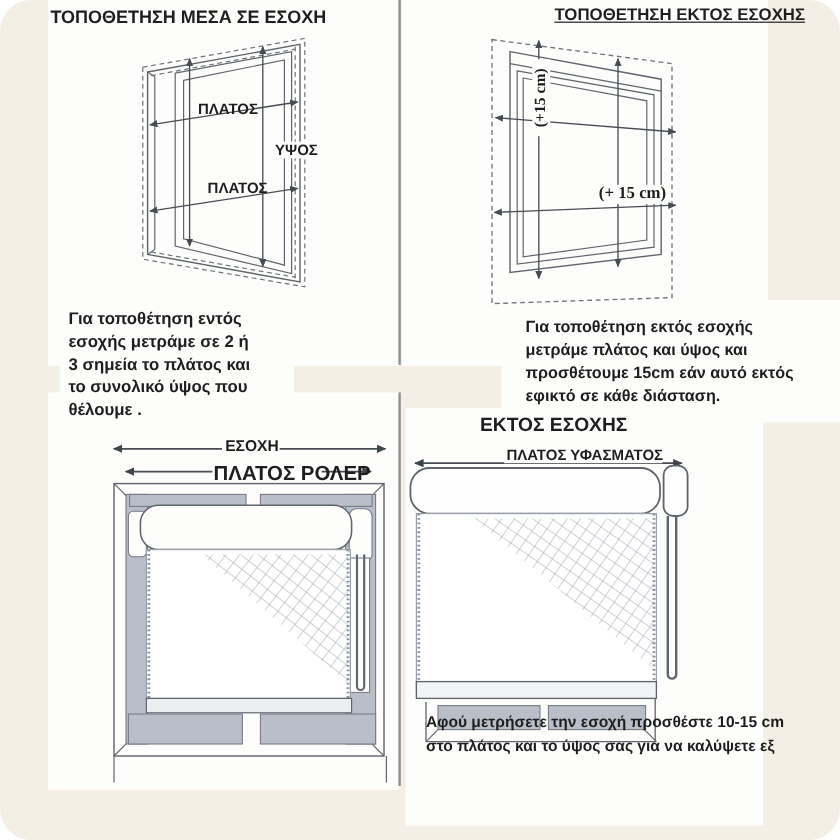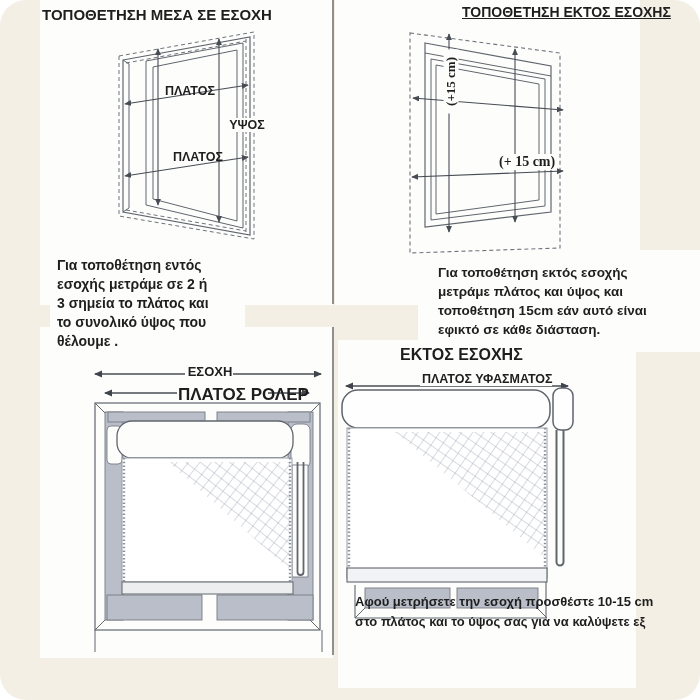--- a/index.html
+++ b/index.html
@@ -102,21 +102,21 @@
     <line class="arr" x1="15" y1="78" x2="165" y2="90" stroke-width="1.1" marker-start="url(#ah-tr)" marker-end="url(#ah-tr)"></line>
     <line class="arr" x1="14" y1="157" x2="165" y2="151" stroke-width="1.1" marker-start="url(#ah-tr)" marker-end="url(#ah-tr)"></line>
   </svg>
 
   <div class="lbl center serif wbg" style="left:419px;top:74px;width:60px;font-size:13px;transform:rotate(-90deg);">(+15 cm)</div>
   <div class="lbl serif wbg" style="left:497px;top:154px;font-size:14px;">(+ 15 cm)</div>
 
   <div class="cap" style="left:438px;top:263px;font-size:13.5px;line-height:19px;">
     <div>Για   τοποθέτηση εκτός εσοχής</div>
     <div>μετράμε πλάτος και ύψος και</div>
-    <div>τοποθέτηση 15cm εάν αυτό είναι</div>
+    <div>προσθέτουμε 15cm εάν αυτό εκτός</div>
     <div>εφικτό σε κάθε διάσταση.</div>
   </div>
 
   <svg style="left:85px;top:360px;" width="248" height="298" viewBox="0 0 248 298">
     <defs>
       <marker id="ah-bl" markerWidth="9" markerHeight="8" refX="7" refY="3.5" orient="auto-start-reverse" markerUnits="userSpaceOnUse">
         <path d="M0,0L8,3.5L0,7Z" fill="#40454d"></path>
       </marker>
       <pattern id="xh-bl" width="9" height="9" patternUnits="userSpaceOnUse" patternTransform="rotate(38)">
         <path d="M0 0H9M0 0V9" stroke="#9aa2ae" stroke-width="0.8" fill="none"></path>

